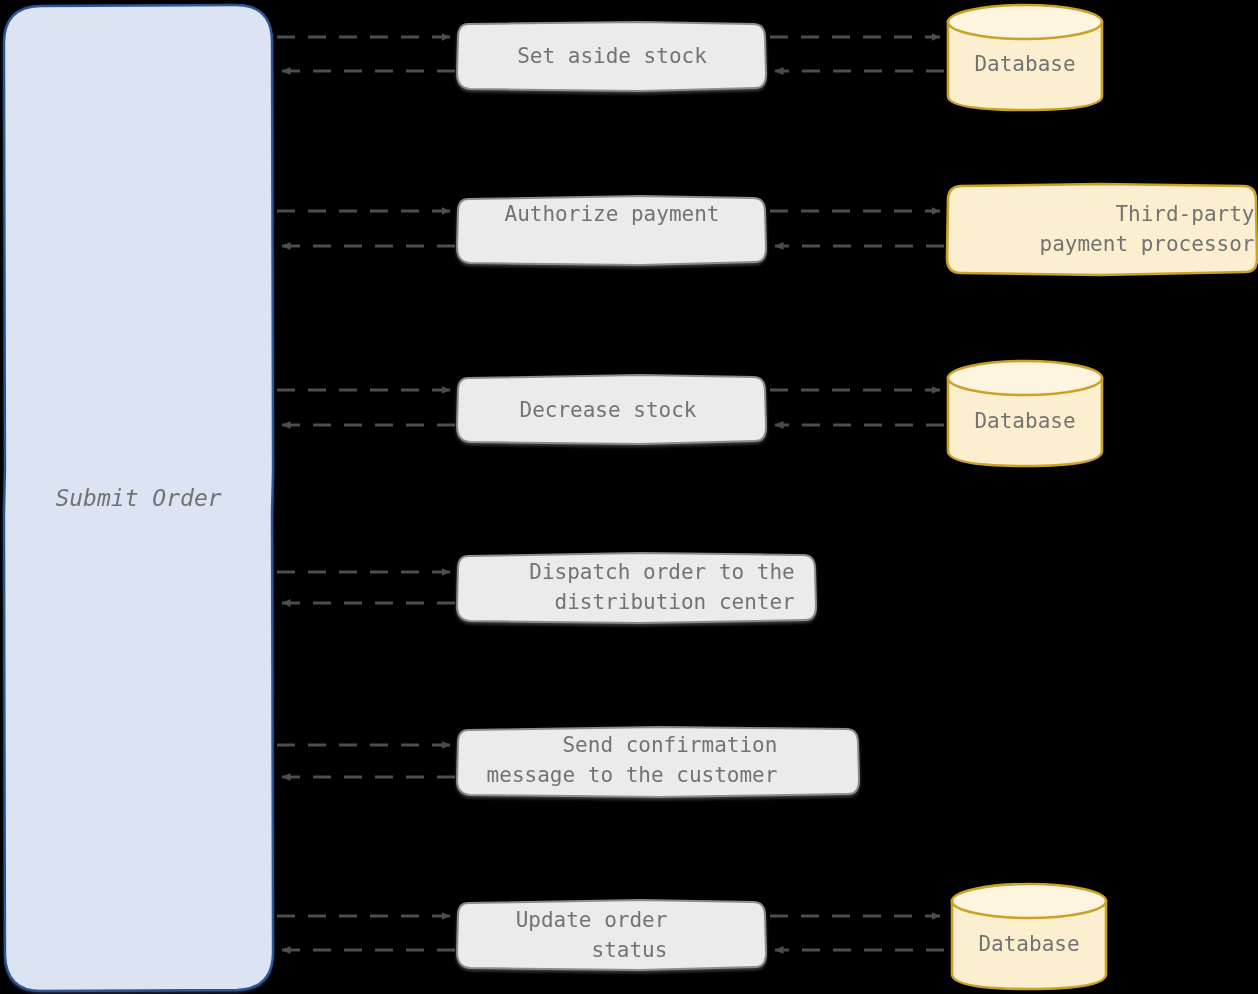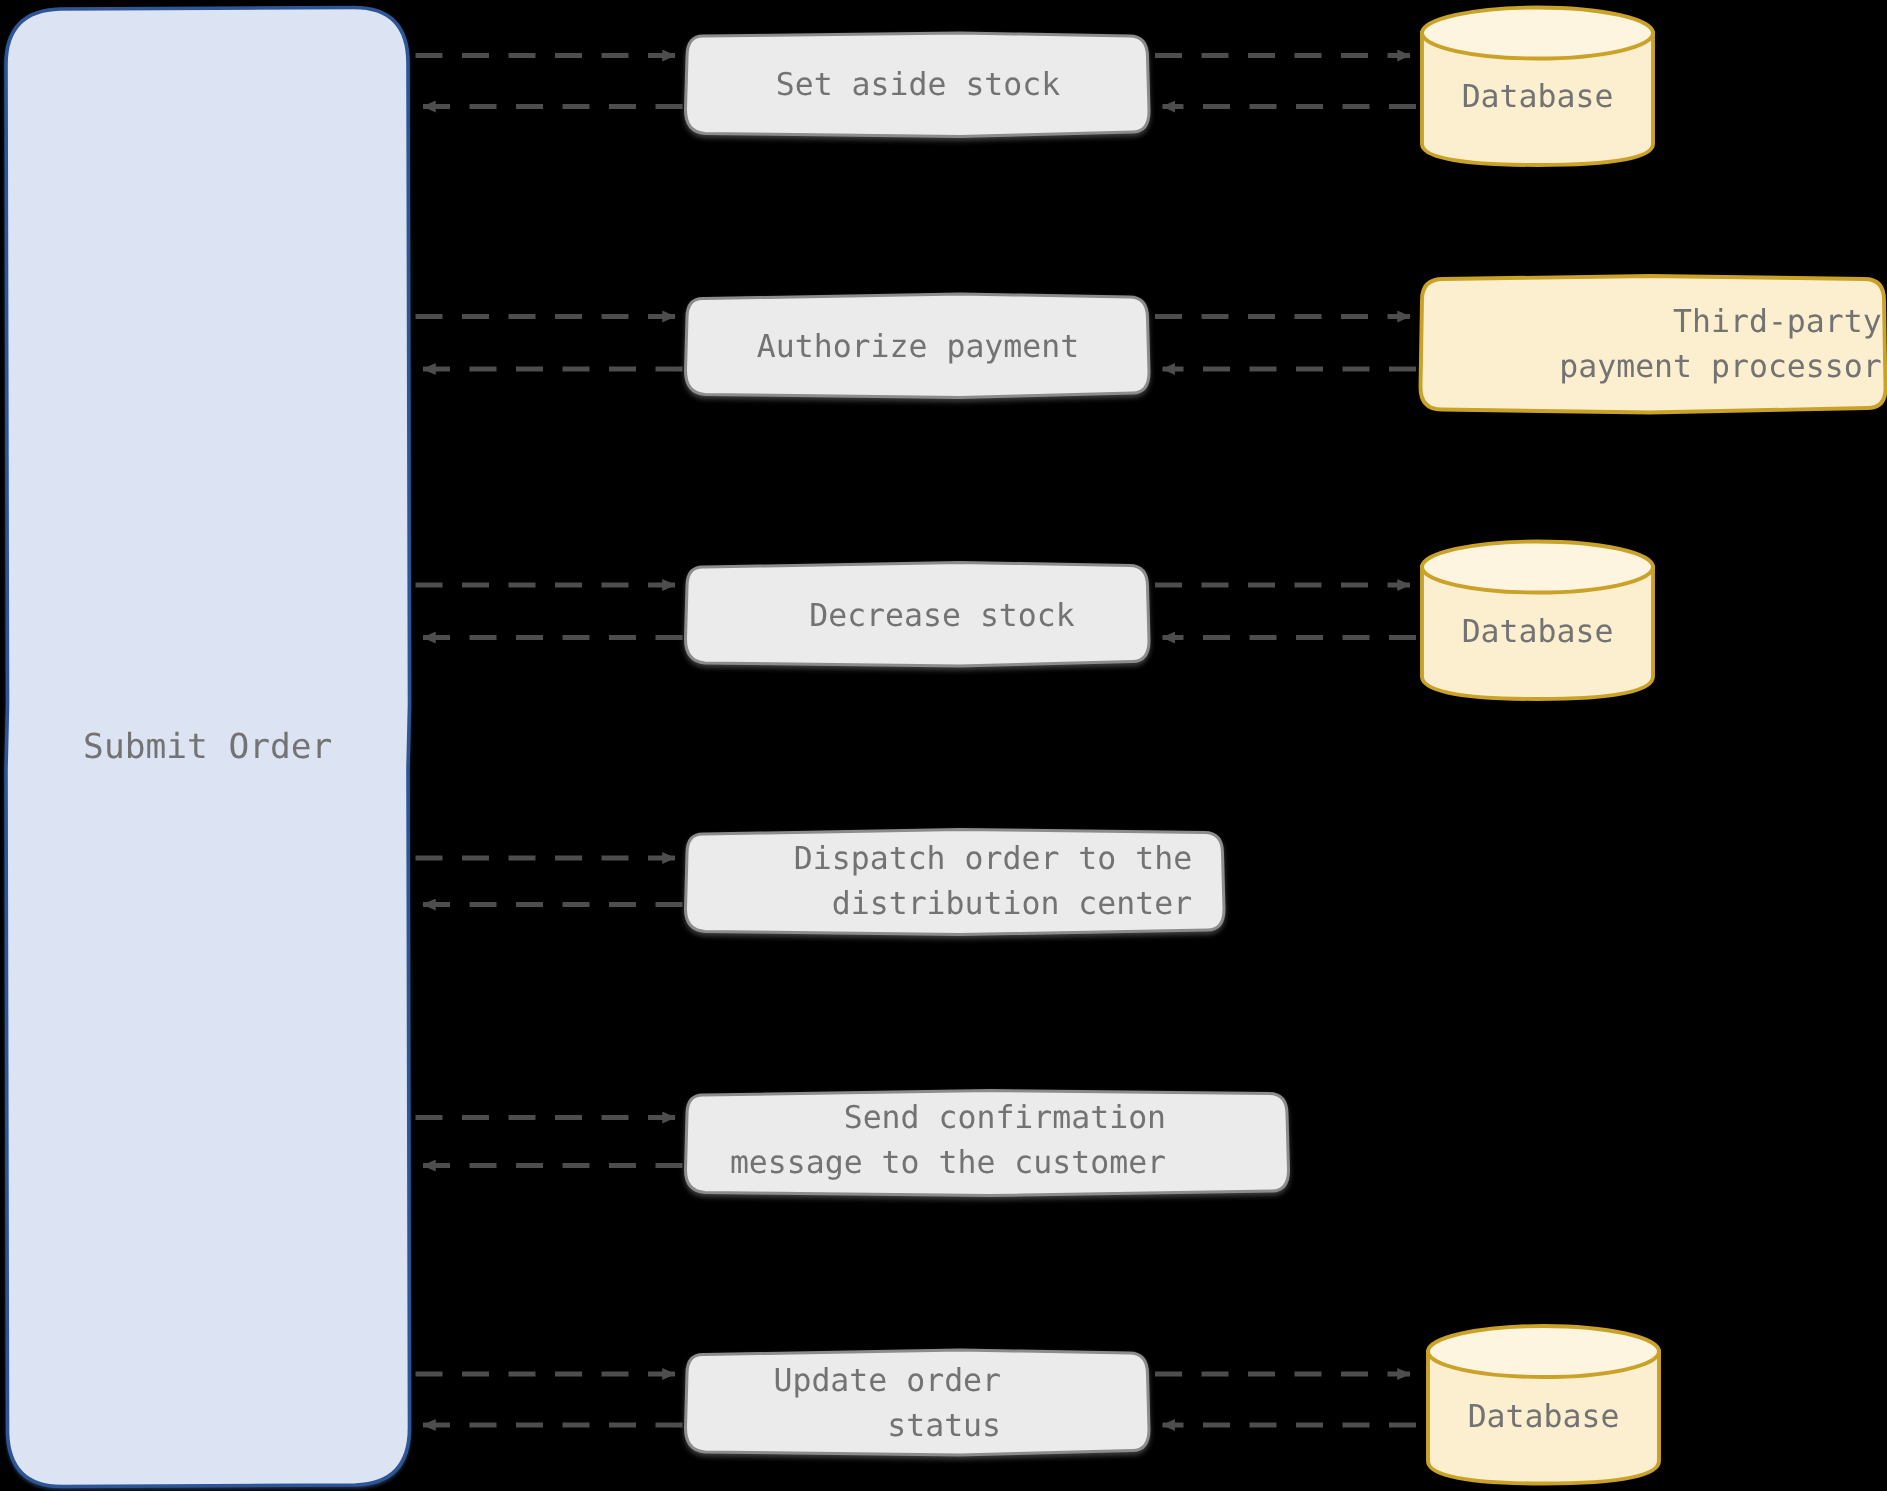--- a/index.html
+++ b/index.html
@@ -35,20 +35,21 @@
     color: #737373;
     font-family: "DejaVu Sans Mono", "Liberation Mono", monospace;
     font-size: 21px;
     line-height: 30px;
     letter-spacing: 0px;
     white-space: pre;
     pointer-events: none;
   }
   .lane-label {
     font-size: 23px;
+    font-style: italic;
   }
 </style>
 </head>
 <body>
 
 <div id="canvas">
 
   <svg id="svg-layer" viewBox="0 0 1258 994">
     <defs>
       <marker id="arrowhead" markerWidth="9" markerHeight="8" refX="8.5" refY="4" orient="auto" markerUnits="userSpaceOnUse">
@@ -180,25 +181,25 @@
       <path d="M 952,901 L 952,974 Q 952,989 1029,989 Q 1106,989 1106,974 L 1106,901 Z" fill="#fcefd0" stroke="#c9a227" stroke-width="2.6"></path>
       <ellipse cx="1029" cy="901" rx="77" ry="17" fill="#fdf5e0" stroke="#c9a227" stroke-width="2.6"></ellipse>
     </g>
   </svg>
 
   <div class="node-label lane-label" style="left:4px; top:478px; width:269px; height:40px;">Submit Order</div>
 
   <div class="node-label" style="left:458px; top:36px; width:308px; height:40px;">Set aside stock</div>
   <div class="node-label" style="left:948px; top:44px; width:154px; height:40px;">Database</div>
 
-  <div class="node-label" style="left:458px; top:211px; width:308px; height:40px;">Authorize payment</div>
+  <div class="node-label" style="left:458px; top:194px; width:308px; height:40px;">Authorize payment</div>
   <div class="node-label" style="left:992px; top:199px; width:310px; height:60px;">Third-party
 payment processor</div>
 
-  <div class="node-label" style="left:458px; top:390px; width:340px; height:40px;">Decrease stock</div>
+  <div class="node-label" style="left:438px; top:390px; width:340px; height:40px;">Decrease stock</div>
   <div class="node-label" style="left:948px; top:401px; width:154px; height:40px;">Database</div>
 
   <div class="node-label" style="left:483px; top:557px; width:358px; height:60px;">Dispatch order to the
 distribution center</div>
 
   <div class="node-label" style="left:458px; top:730px; width:348px; height:60px;">Send confirmation
 message to the customer</div>
 
   <div class="node-label" style="left:458px; top:905px; width:267px; height:60px;">Update order
 status</div>

